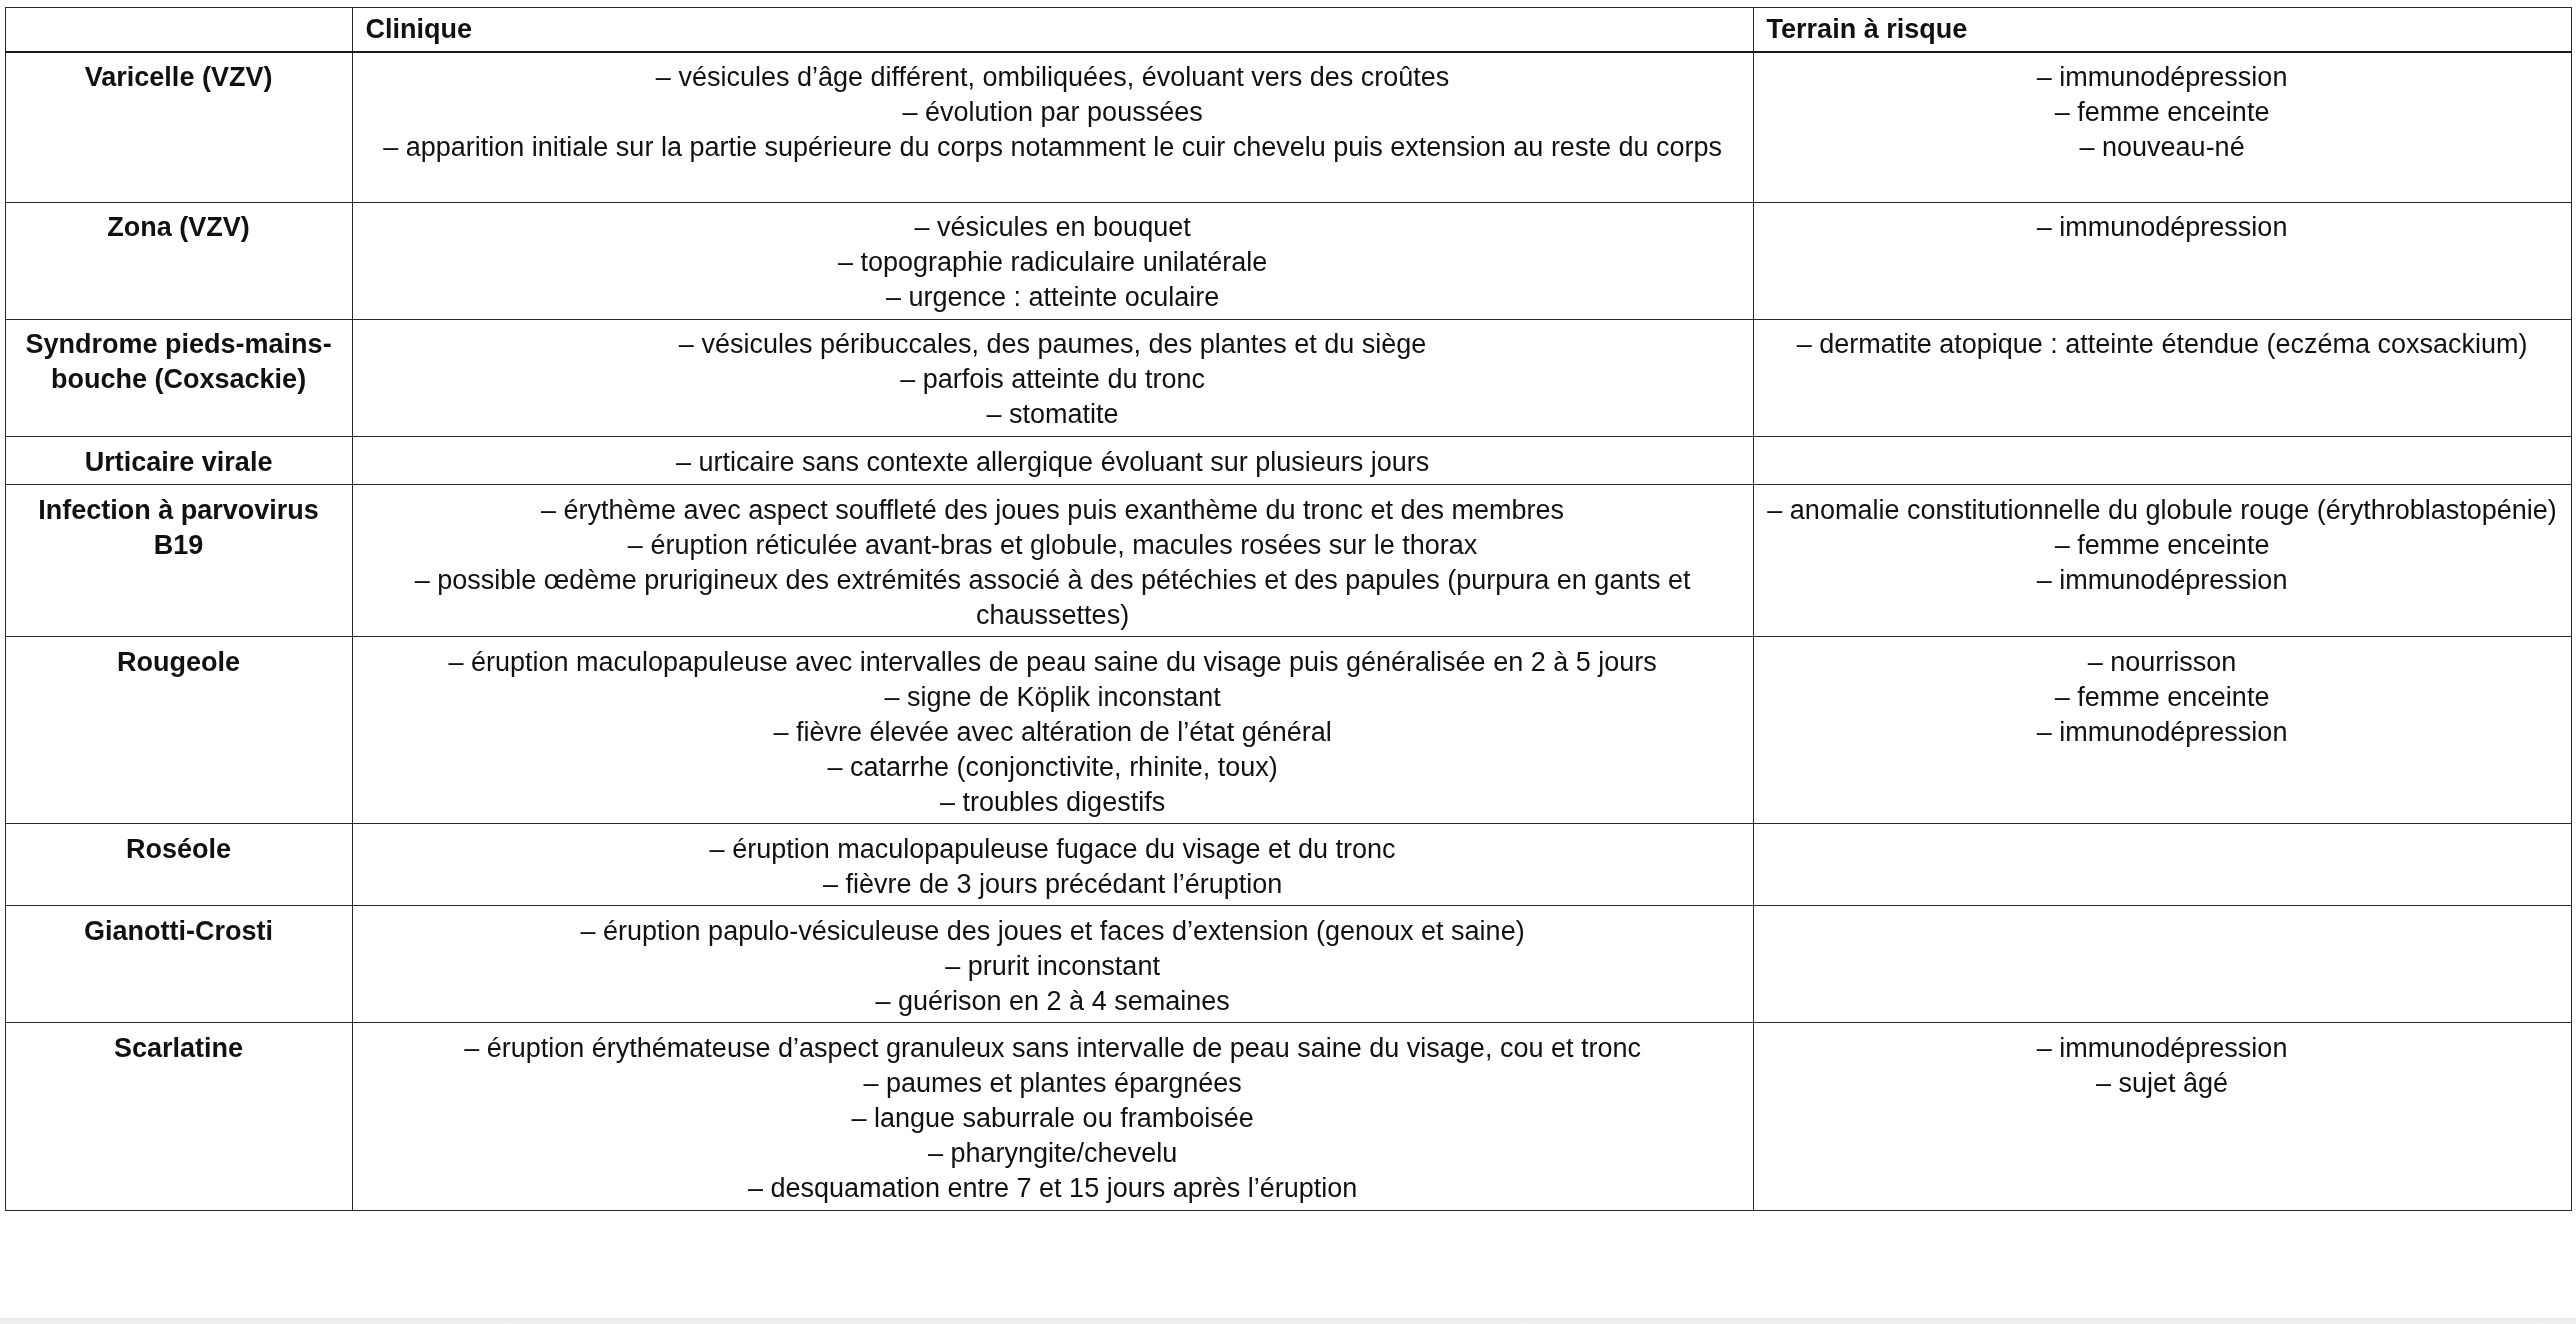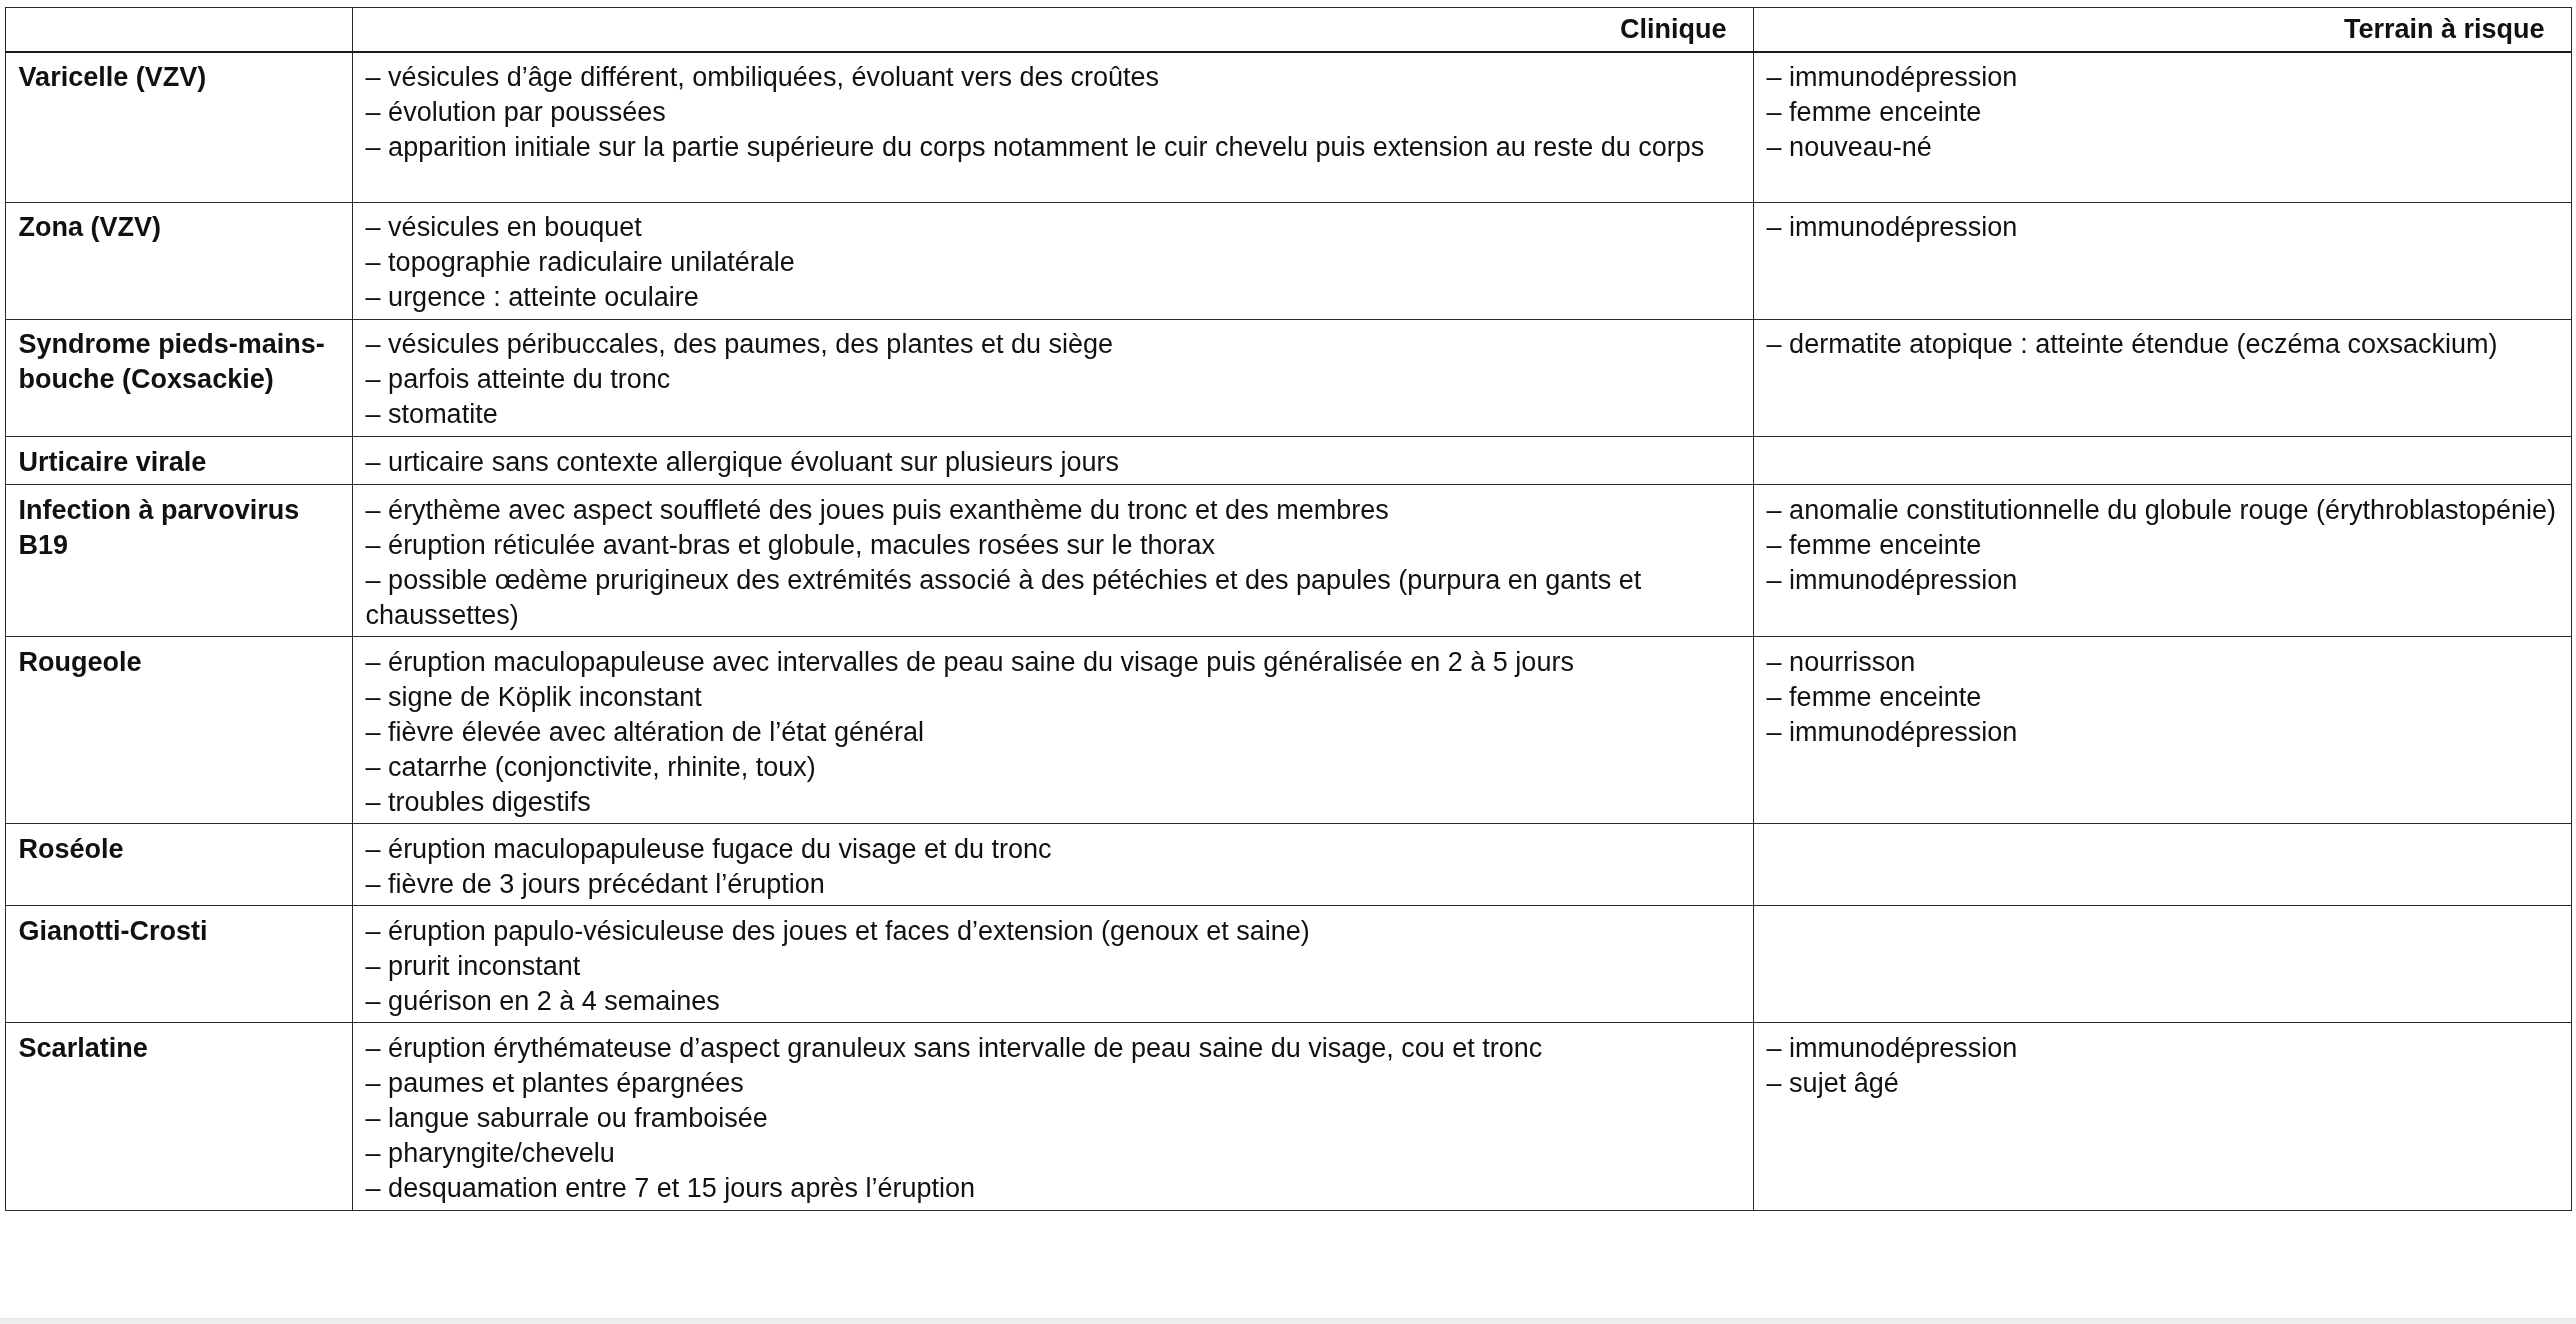--- a/index.html
+++ b/index.html
@@ -30,27 +30,27 @@
   }
   table.grid col.c1 { width: 347px; }
   table.grid col.c2 { width: 1401px; }
   table.grid col.c3 { width: 818px; }
   table.grid td, table.grid th {
     border: 1.8px solid #2a2a2a;
     vertical-align: top;
     font-size: 27px;
     line-height: 35px;
     padding: 7.4px 13px 3.7px 13px;
-    text-align: left;
+    text-align: center;
   }
   table.grid th {
     font-weight: bold;
-    text-align: right;
+    text-align: left;
     vertical-align: middle;
-    padding: 0 26px;
+    padding: 0 13px;
     height: 43px;
   }
   table.grid tr.row-header th { border-bottom: 2.8px solid #1a1a1a; }
   td.disease { font-weight: bold; }
   .item { display: block; }
 </style>
 </head>
 <body>
 
 <div class="bottom-shade"></div>

